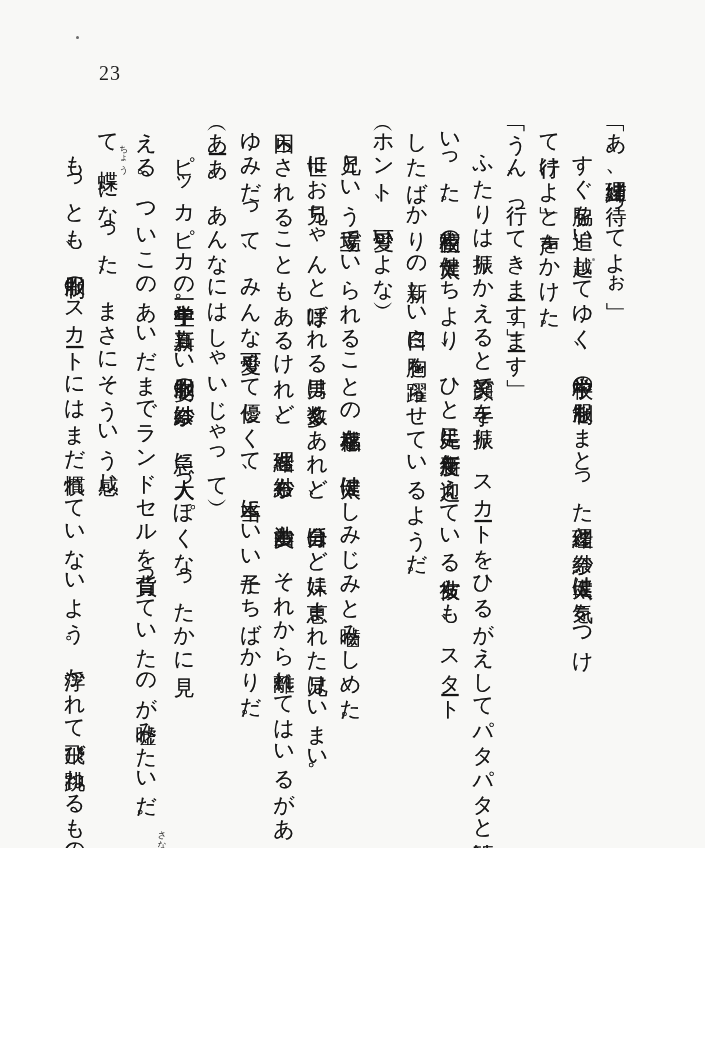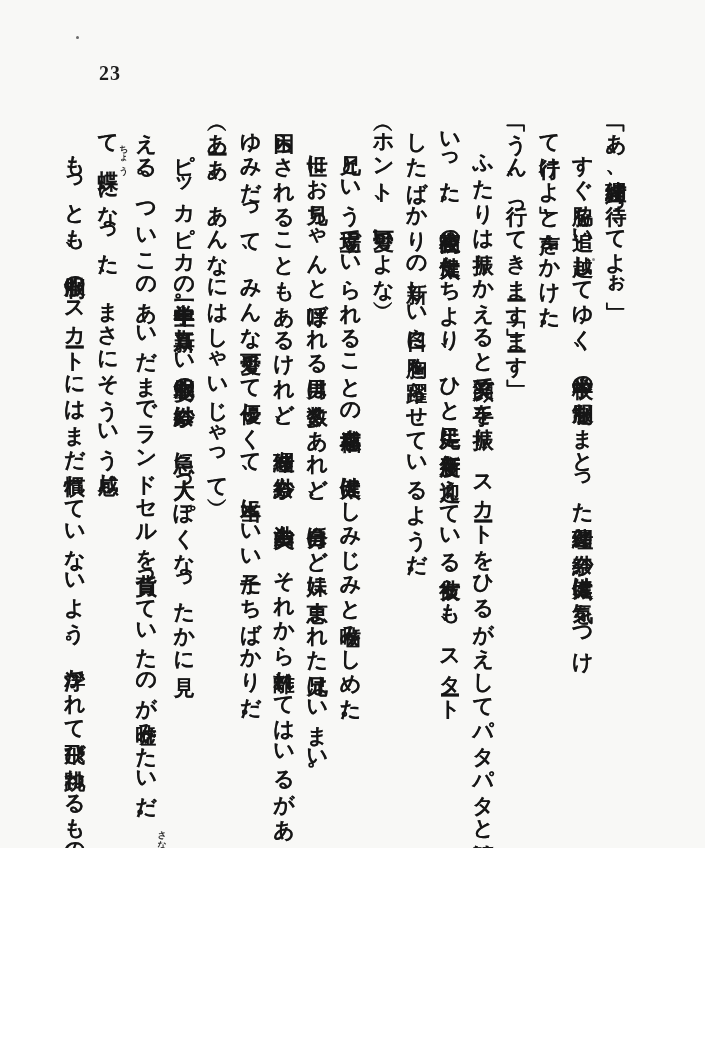--- a/index.html
+++ b/index.html
@@ -6,21 +6,20 @@
     margin: 0;
     padding: 0;
   }
   .book-page {
     position: relative;
     width: 705px;
     height: 848px;
     background: #f8f8f6;
     overflow: hidden;
     font-family: "Liberation Serif", "DejaVu Serif", serif;
-    font-weight: bold;
   }
   .page-number {
     position: absolute;
     left: 99px;
     top: 62px;
     font-size: 20px;
     letter-spacing: 1px;
     color: #1d1d1d;
     font-family: "Liberation Serif", "DejaVu Serif", serif;
   }

